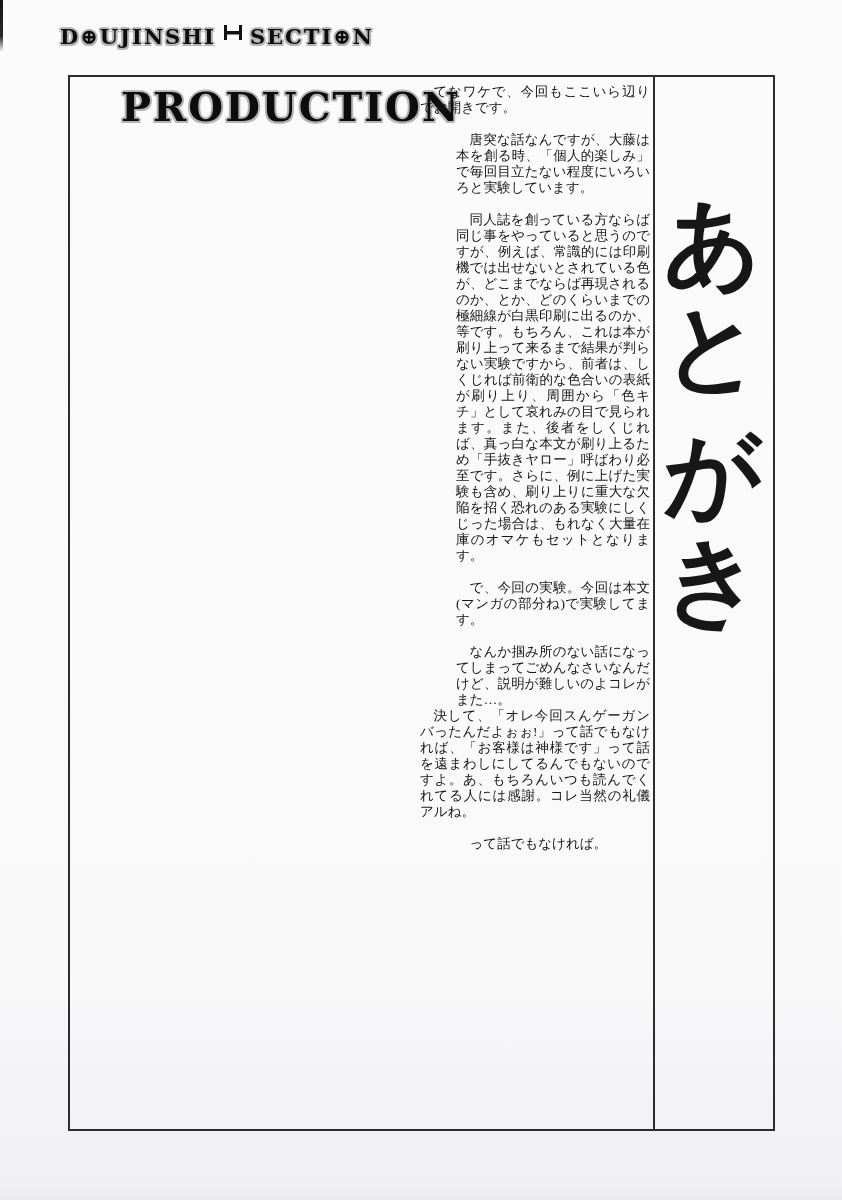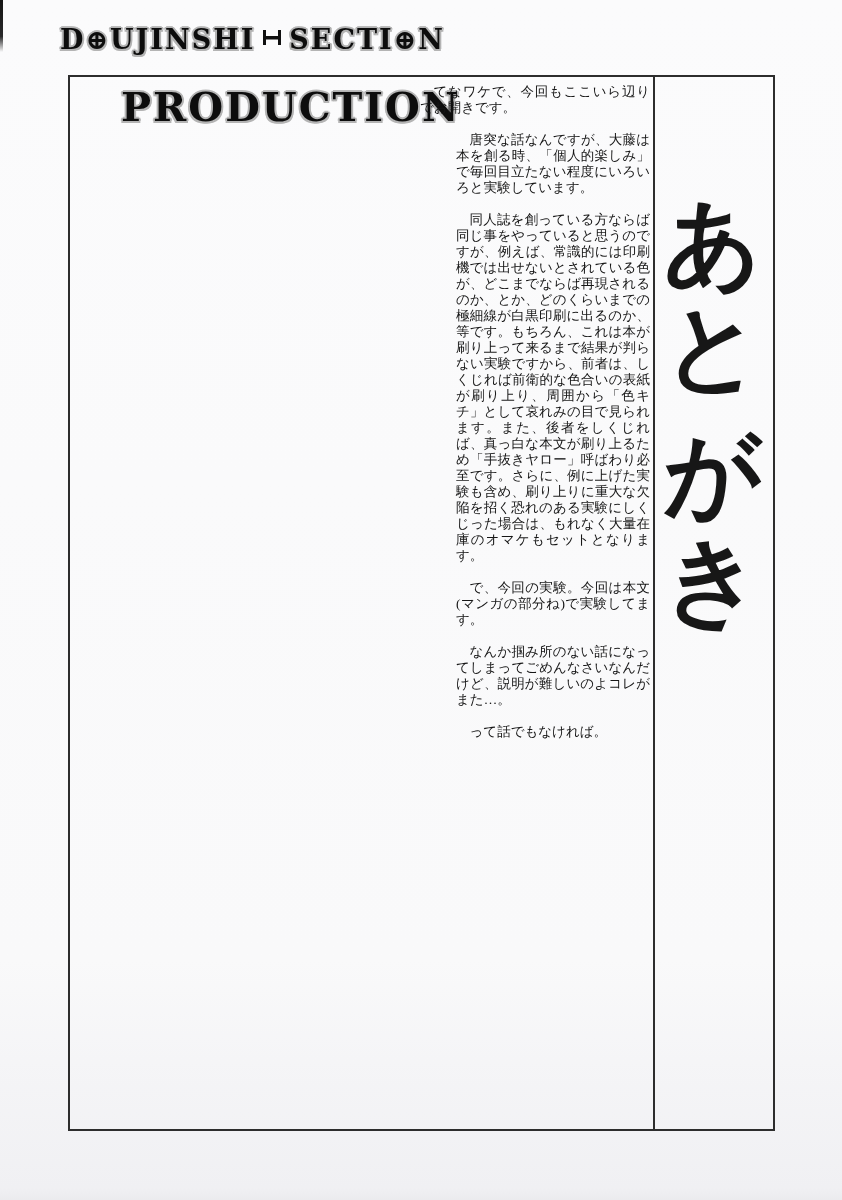--- a/index.html
+++ b/index.html
@@ -24,21 +24,21 @@
     font-family: "DejaVu Serif", "DejaVu Sans", serif;
     font-weight: bold;
     color: #0d0d0d;
     white-space: nowrap;
     text-shadow:
       1.5px 1.5px 0 #b4b4b4, -1.5px 1.5px 0 #b4b4b4,
       1.5px -1.5px 0 #b4b4b4, -1.5px -1.5px 0 #b4b4b4,
       2px 0 0 #bcbcbc, -2px 0 0 #bcbcbc,
       0 2px 0 #bcbcbc, 0 -2px 0 #bcbcbc;
   }
-  .header-line1 { left: 60px; top: 24px; font-size: 27px; letter-spacing: 2px; }
+  .header-line1 { left: 60px; top: 24px; font-size: 21px; letter-spacing: 2px; }
   .header-line2 { left: 121px; top: 83px; font-size: 40px; letter-spacing: 2px; }
   
   .h-sep {
     display: inline-block;
     width: 12px; height: 15px;
     margin: 0 8px;
     vertical-align: 4px;
     border-left: 3.5px solid #111;
     border-right: 3.5px solid #111;
     background: linear-gradient(#111, #111) center / 100% 3.5px no-repeat;
@@ -104,16 +104,17 @@
 <div class="frame">
   <div class="divider"></div>
 </div>
 
 <div class="textcol">
     <p>てなワケで、今回もここいら辺りでお開きです。</p>
     <p class="gap">唐突な話なんですが、大藤は本を創る時、「個人的楽しみ」で毎回目立たない程度にいろいろと実験しています。</p>
     <p class="gap">同人誌を創っている方ならば同じ事をやっていると思うのですが、例えば、常識的には印刷機では出せないとされている色が、どこまでならば再現されるのか、とか、どのくらいまでの極細線が白黒印刷に出るのか、等です。もちろん、これは本が刷り上って来るまで結果が判らない実験ですから、前者は、しくじれば前衛的な色合いの表紙が刷り上り、周囲から「色キチ」として哀れみの目で見られます。また、後者をしくじれば、真っ白な本文が刷り上るため「手抜きヤロー」呼ばわり必至です。さらに、例に上げた実験も含め、刷り上りに重大な欠陥を招く恐れのある実験にしくじった場合は、もれなく大量在庫のオマケもセットとなります。</p>
     <p class="gap">で、今回の実験。今回は本文(マンガの部分ね)で実験してます。</p>
     <p class="gap">なんか掴み所のない話になってしまってごめんなさいなんだけど、説明が難しいのよコレがまた…。</p>
+    <p>決して、「オレ今回スんゲーガンバったんだよぉぉ!」って話でもなければ、「お客様は神様です」って話を遠まわしにしてるんでもないのですよ。あ、もちろんいつも読んでくれてる人には感謝。コレ当然の礼儀アルね。</p>
     <p class="gap">って話でもなければ。</p>
   </div>
 
 <div class="atogaki">あとがき</div>
 
 </body></html>

